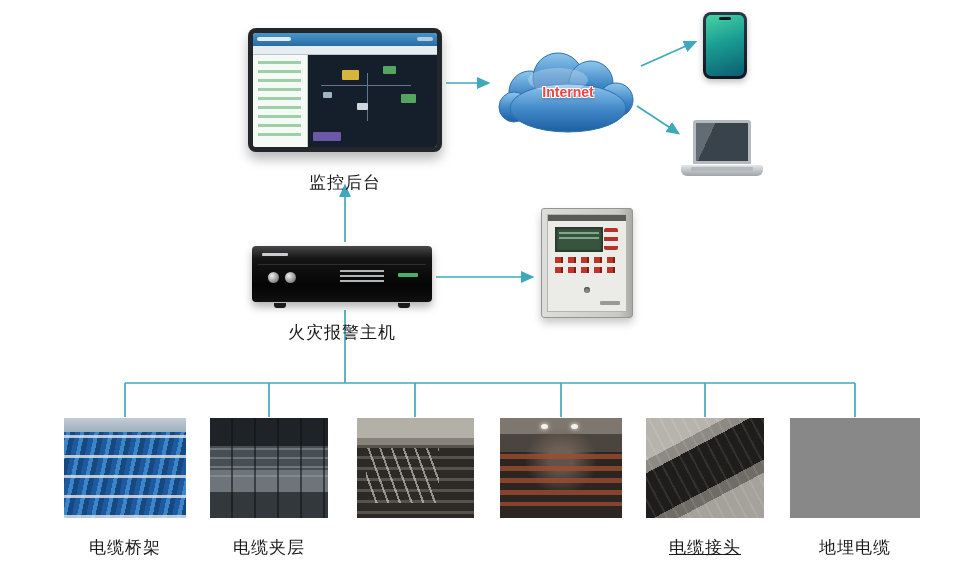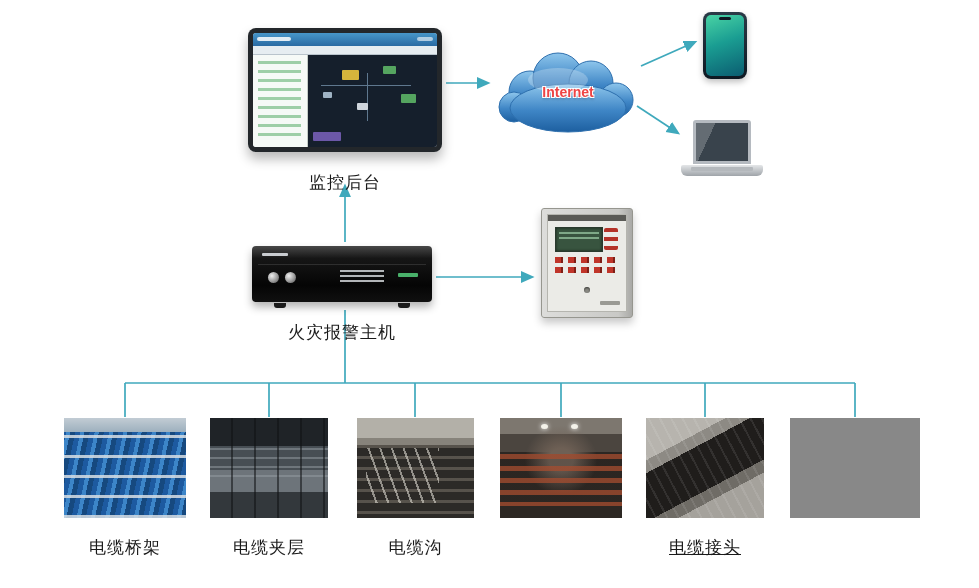--- a/index.html
+++ b/index.html
@@ -254,16 +254,16 @@
   </div>
   <div class="photo ph5">
     <div class="wraps"></div>
   </div>
   <div class="photo ph6">
     <div class="armor"></div>
   </div>
 
   <div class="cap" style="left:210px;width:118px;top:536px;">电缆夹层</div>
   <div class="cap" style="left:64px;width:122px;top:536px;">电缆桥架</div>
-  <div class="cap" style="left:357px;width:117px;top:536px;">电缆沟</div>
   <div class="cap" style="left:646px;width:118px;top:536px;text-decoration:underline;">电缆接头</div>
+  <div class="cap" style="left:790px;width:130px;top:536px;">地埋电缆</div>
 
 </div>
 
 </body></html>

